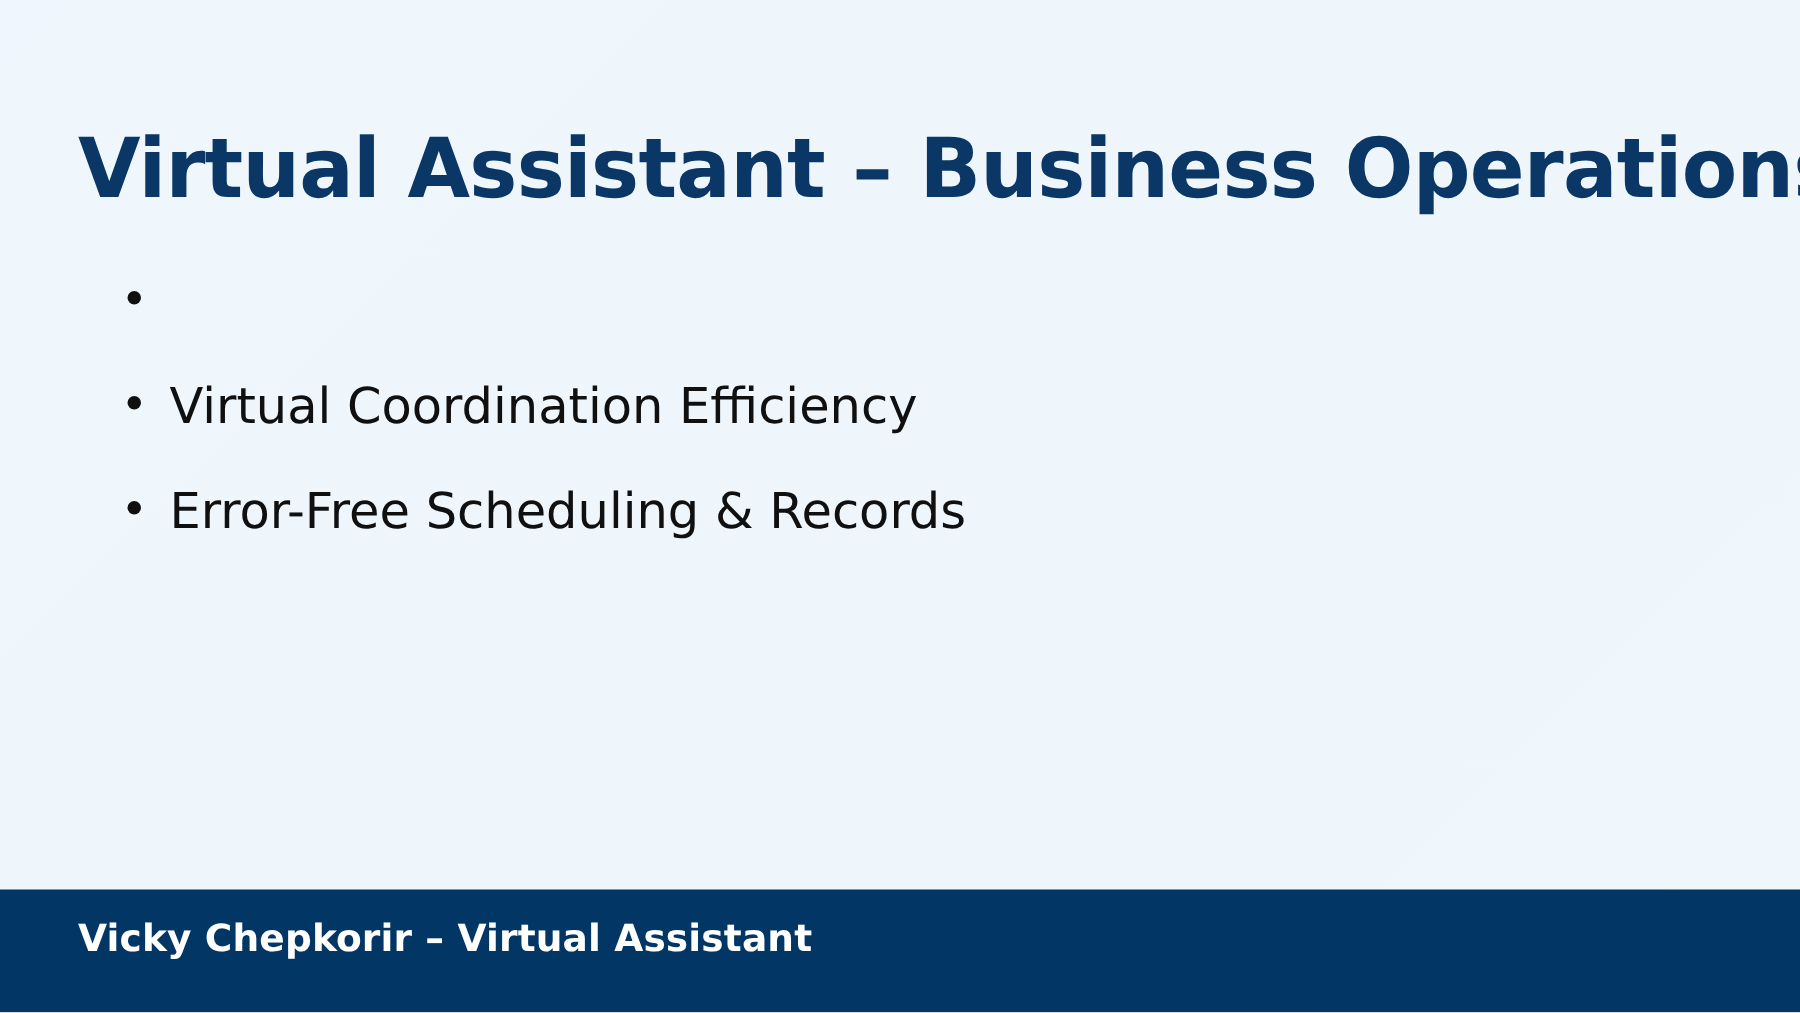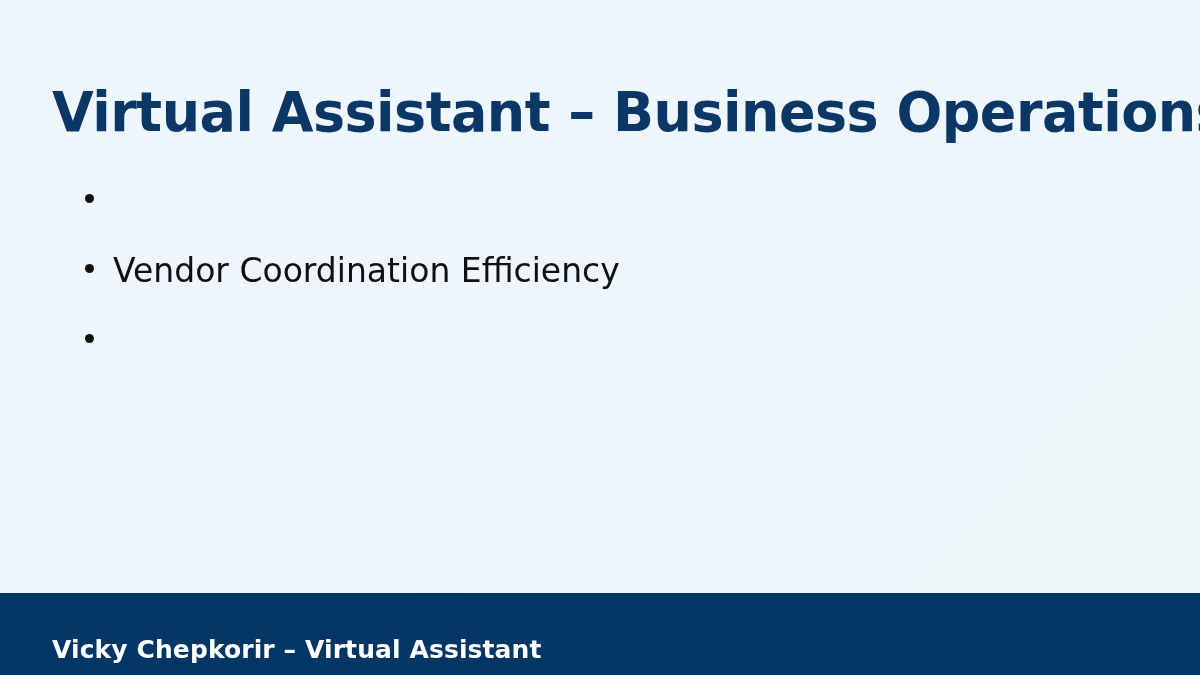--- a/index.html
+++ b/index.html
@@ -77,40 +77,40 @@
   }
   #footer-label {
     position: absolute;
     left: 52px;
     top: 18px;
     font-size: 25px;
     font-weight: bold;
     color: #ffffff;
     letter-spacing: 0.1px;
     white-space: nowrap;
-    margin-top: 24px;
   }
 </style>
 </head>
 <body>
 
 <div id="slide">
 
   <h1 id="slide-title">Virtual Assistant – Business Operations</h1>
 
   <ul id="bullet-list">
     <li class="bullet-item">
       <span class="bullet-marker"></span>
     </li>
     <li class="bullet-item">
       <span class="bullet-marker"></span>
-      <span class="bullet-text">Vendor Coordination Efficiency</span>
+      <span class="bullet-text">Virtual Coordination Efficiency</span>
     </li>
     <li class="bullet-item">
       <span class="bullet-marker"></span>
+      <span class="bullet-text">Error-Free Scheduling &amp; Records</span>
     </li>
   </ul>
 
   <div id="footer-bar">
     <span id="footer-label">Vicky Chepkorir – Virtual Assistant</span>
   </div>
 
 </div>
 
 </body></html>

